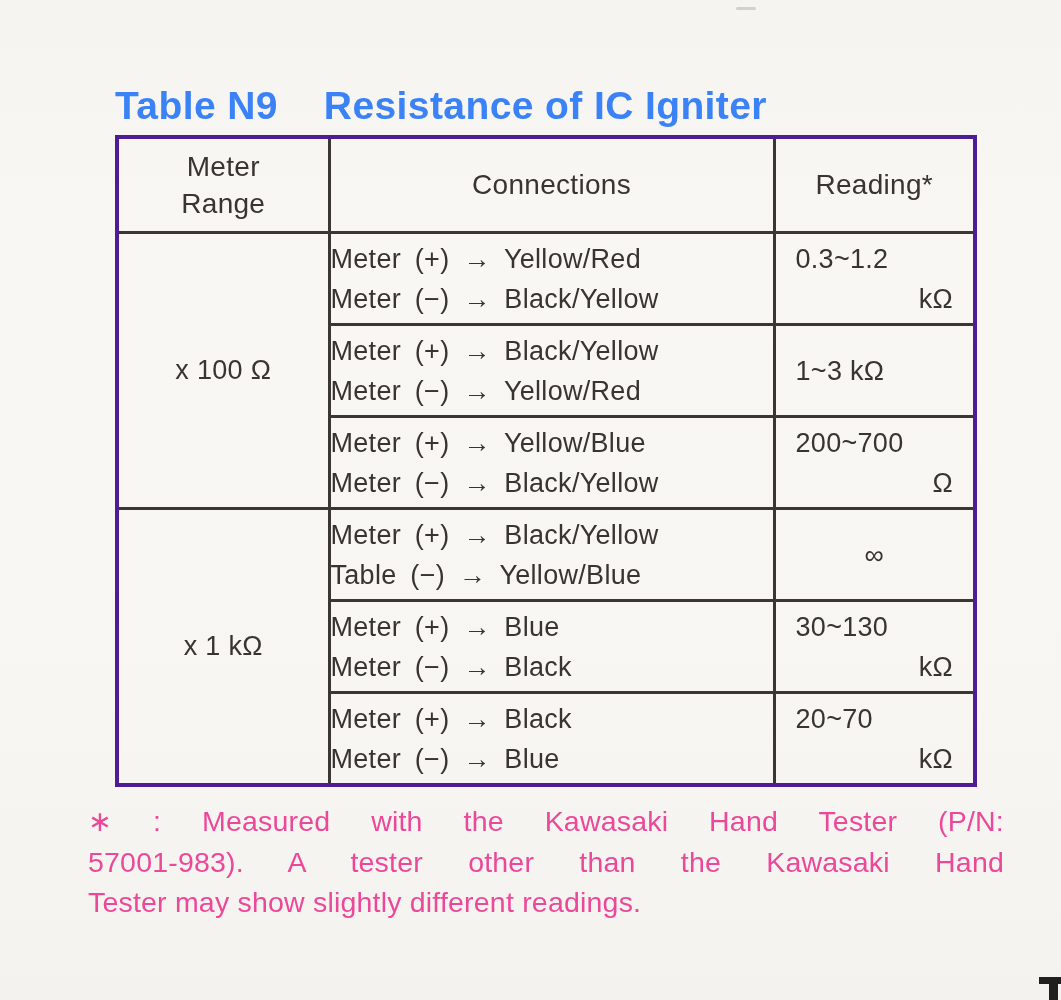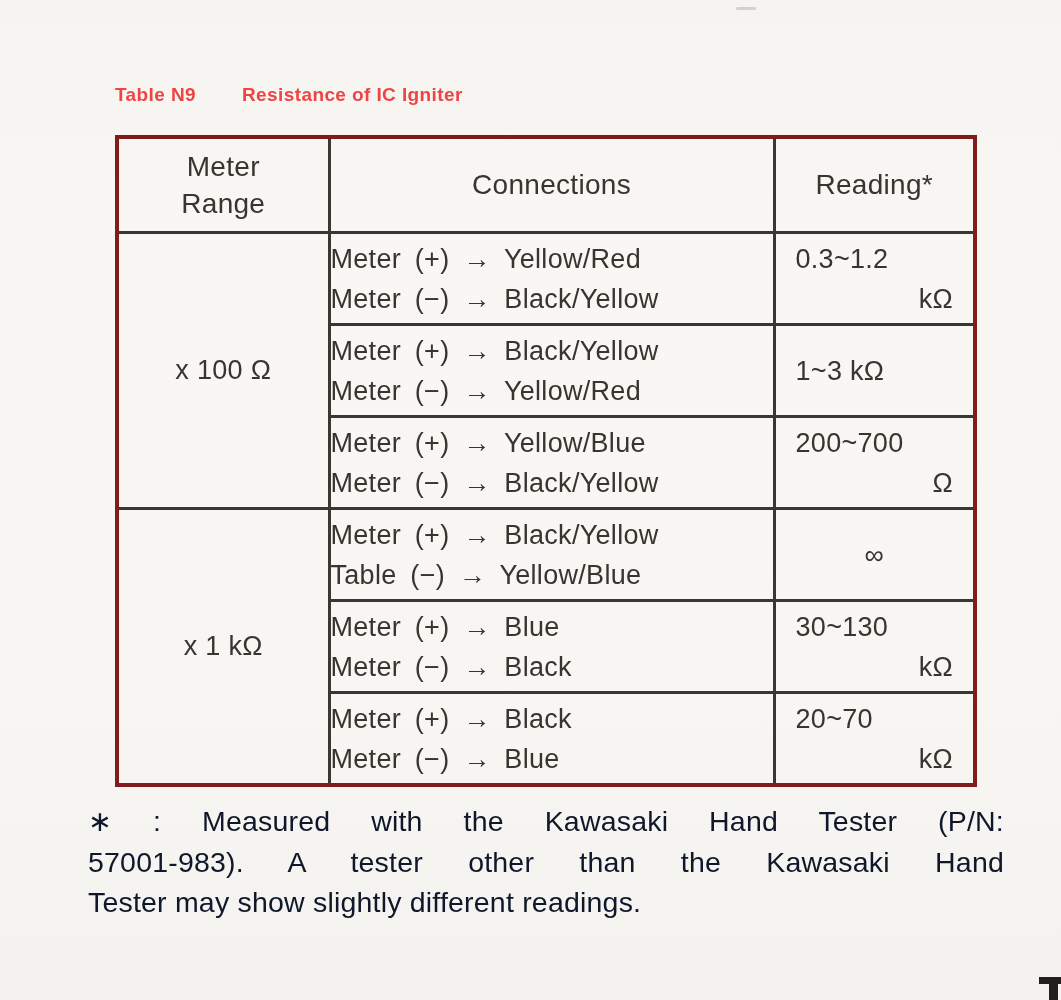--- a/index.html
+++ b/index.html
@@ -27,33 +27,33 @@
     background: #201f1d;
   }
   .corner-mark .bar-v {
     position: absolute; left: 10px; top: 1px; width: 9px; height: 23px;
     background: #201f1d;
   }
 
   
   .title {
     position: absolute; left: 115px; top: 84px;
-    font-size: 19px; font-weight: 700; color: #ef4444;
+    font-size: 39px; font-weight: 700; color: #3b82f6;
     letter-spacing: 0.4px;
     white-space: nowrap;
   }
   .title .title-label { margin-right: 46px; }
 
   
   table.resistance {
     position: absolute; left: 115px; top: 135px;
     width: 858px;
     table-layout: fixed;
     border-collapse: collapse;
-    border: 4px solid #7f1d1d;
+    border: 4px solid #4c1d95;
   }
   table.resistance th, table.resistance td {
     border: 3px solid #3a3733;
     vertical-align: middle;
     font-size: 27px;
     font-weight: 400;
     color: #383430;
     letter-spacing: 0.3px;
     padding: 0;
   }
@@ -79,21 +79,21 @@
   .read-value { line-height: 40px; padding-left: 20px; text-align: left; }
   .read-unit  { line-height: 40px; padding-right: 20px; text-align: right; }
   td.read-center .read-value { text-align: center; padding: 0; }
 
   
   .footnote {
     position: absolute; left: 88px; top: 801px;
     width: 916px;
     font-size: 28.5px;
     line-height: 40.5px;
-    color: #0f172a;
+    color: #ec4899;
     letter-spacing: 0.2px;
   }
   .fn-line1 { text-align: justify; text-align-last: justify; }
   .fn-rest  { }
   .fn-line2 { text-align: justify; text-align-last: justify; }
   .fn-line3 { text-align: left; }
 </style>
 </head>
 <body>
 

